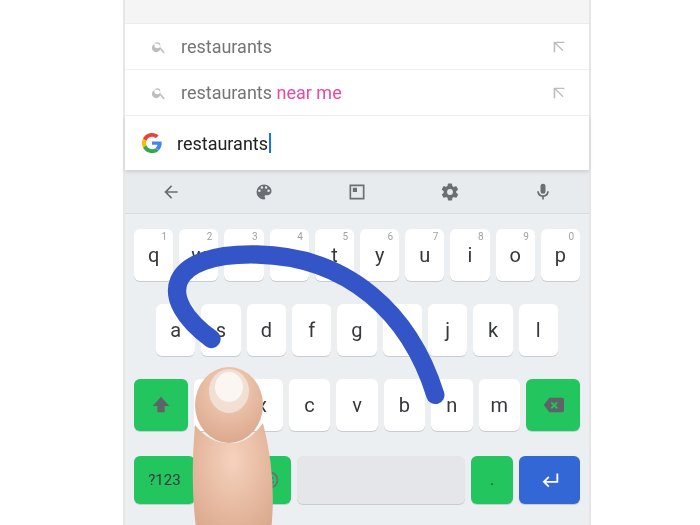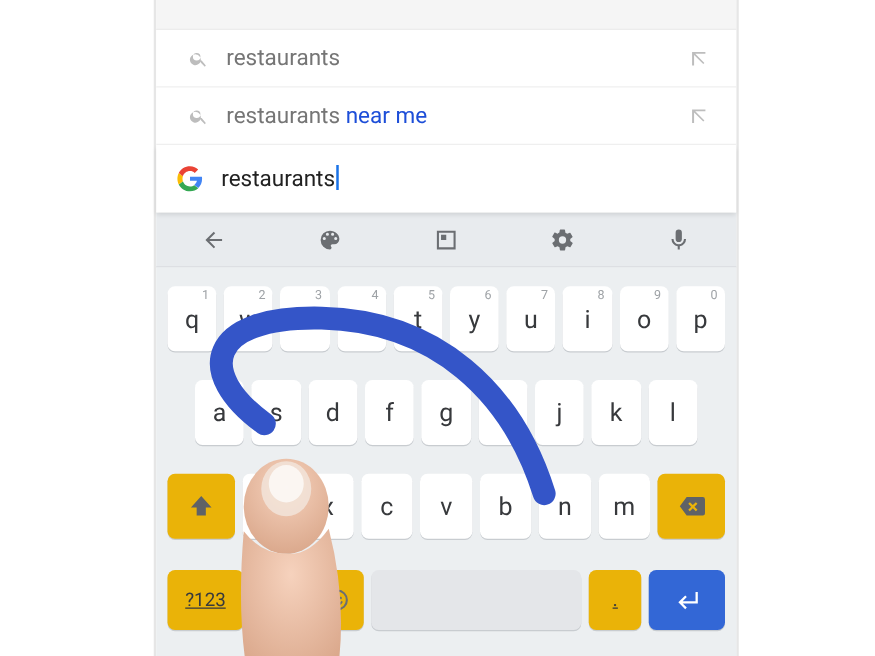--- a/index.html
+++ b/index.html
@@ -30,21 +30,21 @@
   }
   .suggestions { background:#fff; }
   .sug-row {
     display:flex; align-items:center;
     height:46px; padding:0 16px 0 20px;
     border-bottom:1px solid #f0f0f0;
     color:#757575; font-size:18px;
   }
   .sug-row .mg { flex:0 0 28px; display:flex; justify-content:center; }
   .sug-row .txt { flex:1; padding-left:8px; }
-  .sug-row .bold { color:#1d4ed8; }
+  .sug-row .bold { color:#ec4899; }
   .sug-row .arr { flex:0 0 28px; display:flex; justify-content:center; }
   .sug-row svg { width:16px; height:16px; fill:#bdbdbd; }
   .searchbar {
     display:flex; align-items:center;
     height:54px; padding:0 16px;
     background:#fff;
     box-shadow: 0 2px 4px rgba(0,0,0,.12);
     position:relative; z-index:2;
   }
   .glogo { width:22px; height:22px; margin-right:14px; }
@@ -73,21 +73,21 @@
     border-radius:6px; background:#ffffff;
     box-shadow:0 1px 0 #c8ccd0;
     display:flex; align-items:center; justify-content:center;
     font-size:20px; color:#37393c; position:relative;
   }
   .key .num {
     position:absolute; top:2px; right:6px;
     font-size:10px; color:#9ea2a6;
   }
   .row2 { padding:0 22px; }
-  .special { background:#eab308; font-size:16px;text-decoration:underline; }
+  .special { background:#22c55e; font-size:16px; }
   .shift, .bksp { flex:1.3; }
   .bottomrow .key { height:48px; }
   .sym { flex:1.3; font-size:15px; }
   .comma, .period { flex:0.9; }
   .emoji { flex:0.9; }
   .space { flex:3.6; background:#e4e6e9; }
   .enter { flex:1.3; background:#3367d6; }
   .enter svg { fill:#fff; width:22px; height:22px; }
   .shift svg, .bksp svg { width:22px; height:22px; fill:#5f6266; }
   .emoji svg { width:20px; height:20px; fill:#6b6e72; }

